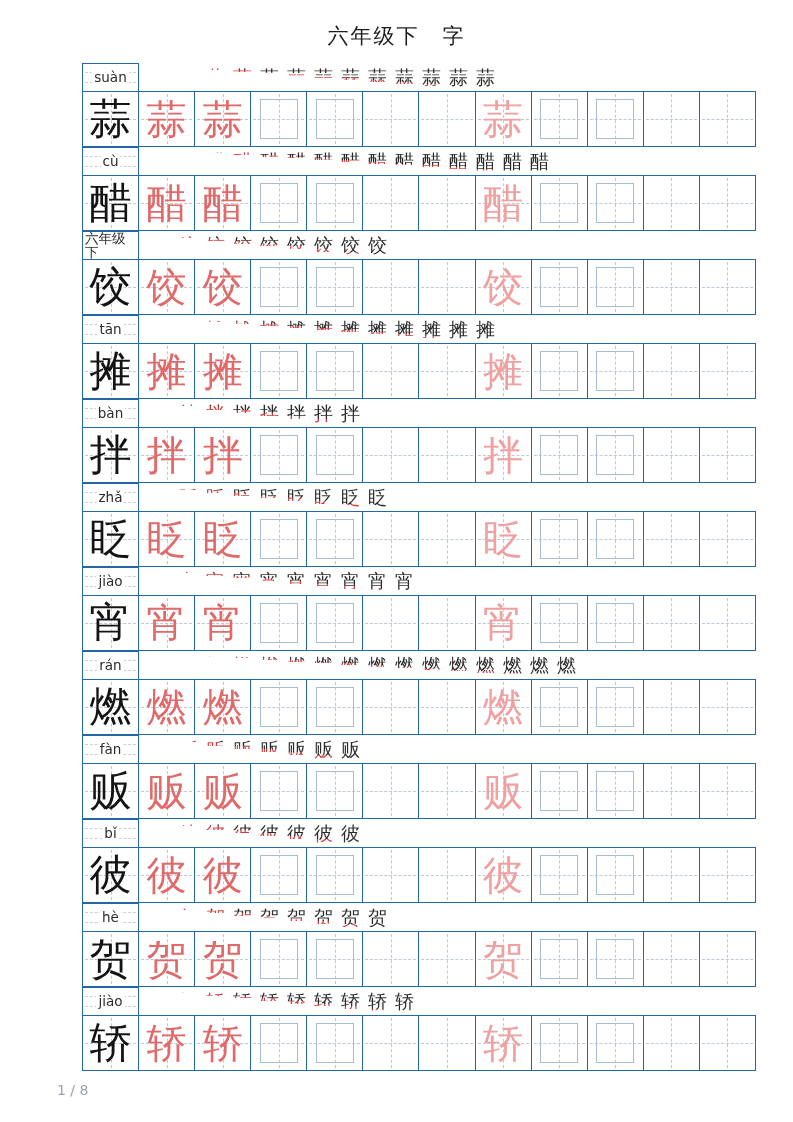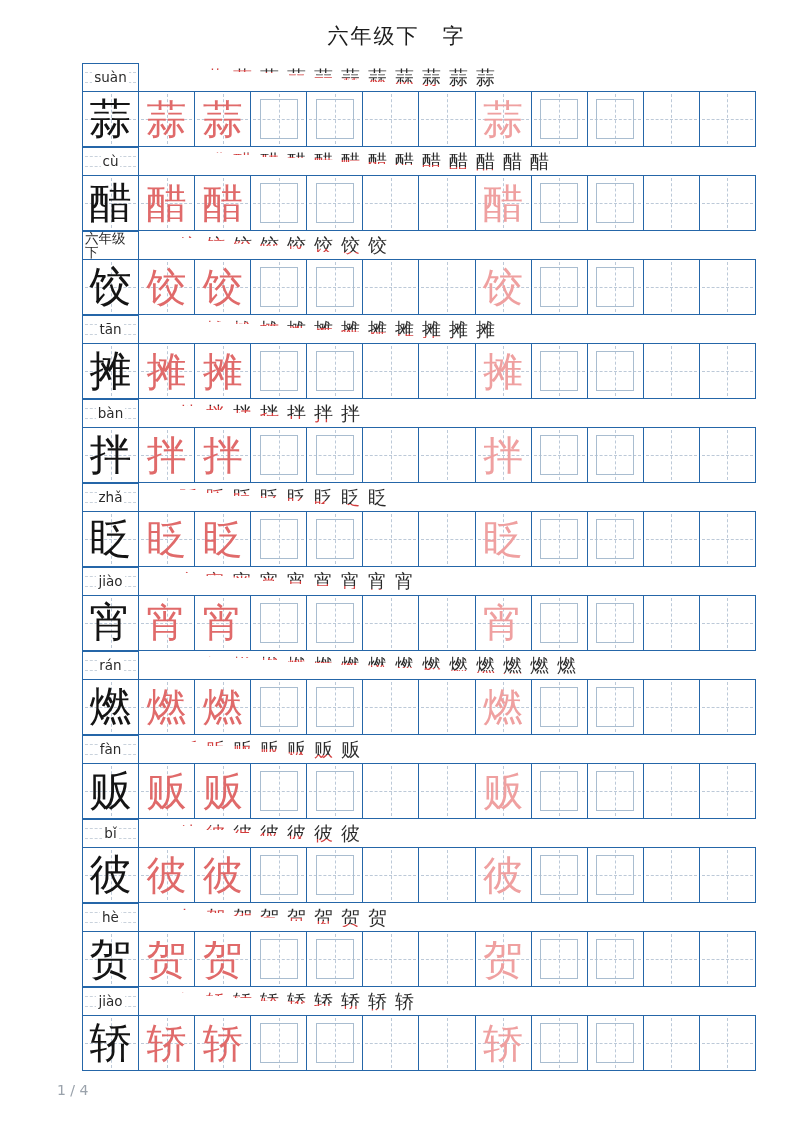--- a/index.html
+++ b/index.html
@@ -737,13 +737,13 @@
         </div>
         <div class="cell">
           <span class="inner-box"></span>
         </div>
         <div class="cell"></div>
         <div class="cell"></div>
       </div>
   </div>
 </div>
 
-<div class="page-number">1 / 4</div>
+<div class="page-number">1 / 8</div>
 
 </body></html>

